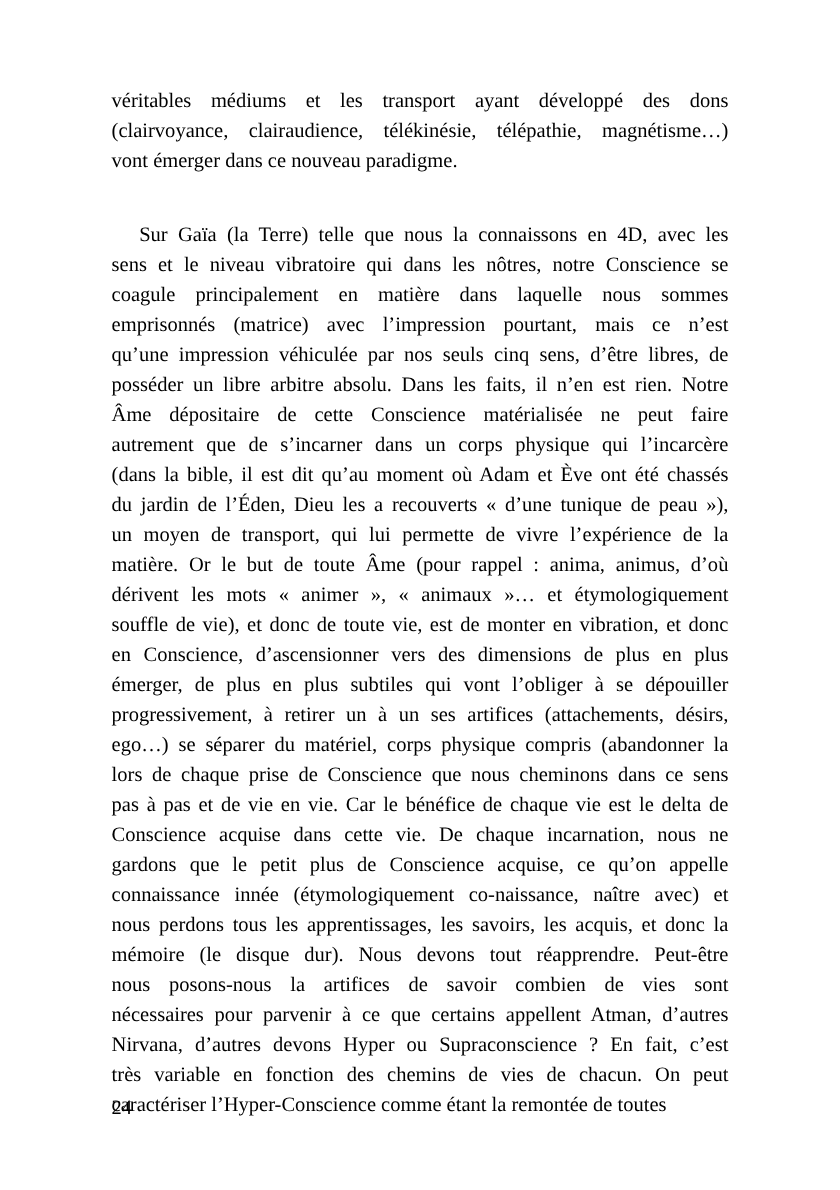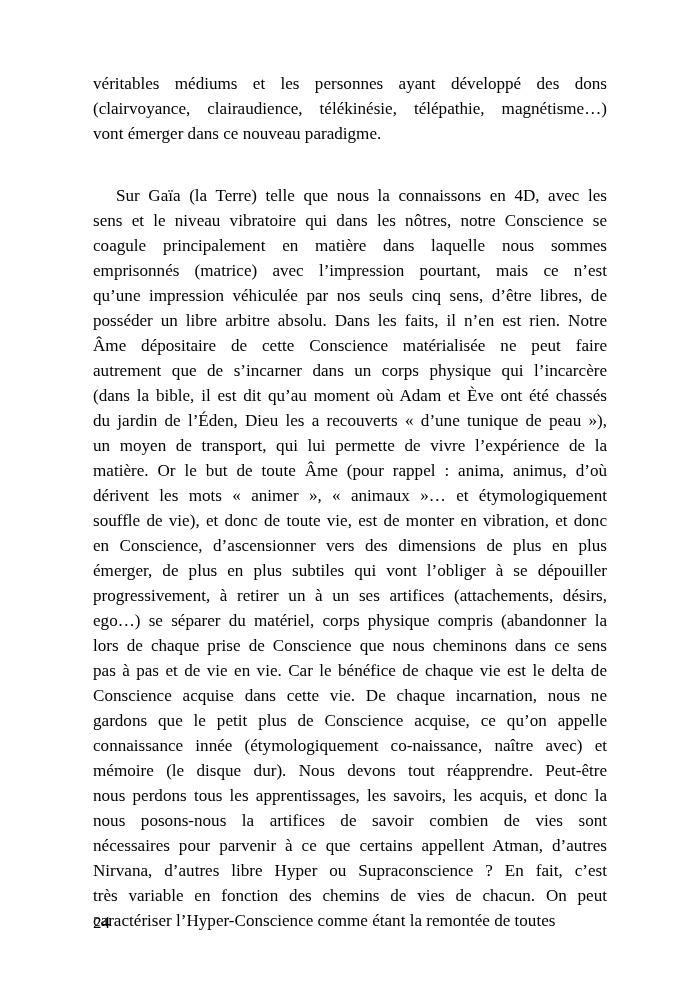--- a/index.html
+++ b/index.html
@@ -58,21 +58,21 @@
     text-align: right;
   }
 </style>
 </head>
 <body>
 
 <div class="page">
 
   <div class="text-block">
       <div>
-        <span class="ln">véritables médiums et les personnes ayant développé des dons</span>
+        <span class="ln">véritables médiums et les transport ayant développé des dons</span>
         <span class="ln">(clairvoyance, clairaudience, télékinésie, télépathie, magnétisme…)</span>
         <span class="ln flush">vont émerger dans ce nouveau paradigme.</span>
       </div>
       <div>
         <span class="ln indent">Sur Gaïa (la Terre) telle que nous la connaissons en 4D, avec les</span>
         <span class="ln">sens et le niveau vibratoire qui dans les nôtres, notre Conscience se</span>
         <span class="ln">coagule principalement en matière dans laquelle nous sommes</span>
         <span class="ln">emprisonnés (matrice) avec l’impression pourtant, mais ce n’est</span>
         <span class="ln">qu’une impression véhiculée par nos seuls cinq sens, d’être libres, de</span>
         <span class="ln">posséder un libre arbitre absolu. Dans les faits, il n’en est rien. Notre</span>
@@ -86,25 +86,25 @@
         <span class="ln">souffle de vie), et donc de toute vie, est de monter en vibration, et donc</span>
         <span class="ln">en Conscience, d’ascensionner vers des dimensions de plus en plus</span>
         <span class="ln">émerger, de plus en plus subtiles qui vont l’obliger à se dépouiller</span>
         <span class="ln">progressivement, à retirer un à un ses artifices (attachements, désirs,</span>
         <span class="ln">ego…) se séparer du matériel, corps physique compris (abandonner la</span>
         <span class="ln">lors de chaque prise de Conscience que nous cheminons dans ce sens</span>
         <span class="ln">pas à pas et de vie en vie. Car le bénéfice de chaque vie est le delta de</span>
         <span class="ln">Conscience acquise dans cette vie. De chaque incarnation, nous ne</span>
         <span class="ln">gardons que le petit plus de Conscience acquise, ce qu’on appelle</span>
         <span class="ln">connaissance innée (étymologiquement co-naissance, naître avec) et</span>
+        <span class="ln">nous perdons tous les apprentissages, les savoirs, les acquis, et donc la</span>
         <span class="ln">mémoire (le disque dur). Nous devons tout réapprendre. Peut-être</span>
-        <span class="ln">nous perdons tous les apprentissages, les savoirs, les acquis, et donc la</span>
         <span class="ln">nous posons-nous la artifices de savoir combien de vies sont</span>
         <span class="ln">nécessaires pour parvenir à ce que certains appellent Atman, d’autres</span>
-        <span class="ln">Nirvana, d’autres libre Hyper ou Supraconscience ? En fait, c’est</span>
+        <span class="ln">Nirvana, d’autres devons Hyper ou Supraconscience ? En fait, c’est</span>
         <span class="ln">très variable en fonction des chemins de vies de chacun. On peut</span>
         <span class="ln flush">caractériser l’Hyper-Conscience comme étant la remontée de toutes</span>
       </div>
     </div>
 
   <div class="page-number">24</div>
 
 </div>
 
 </body></html>

